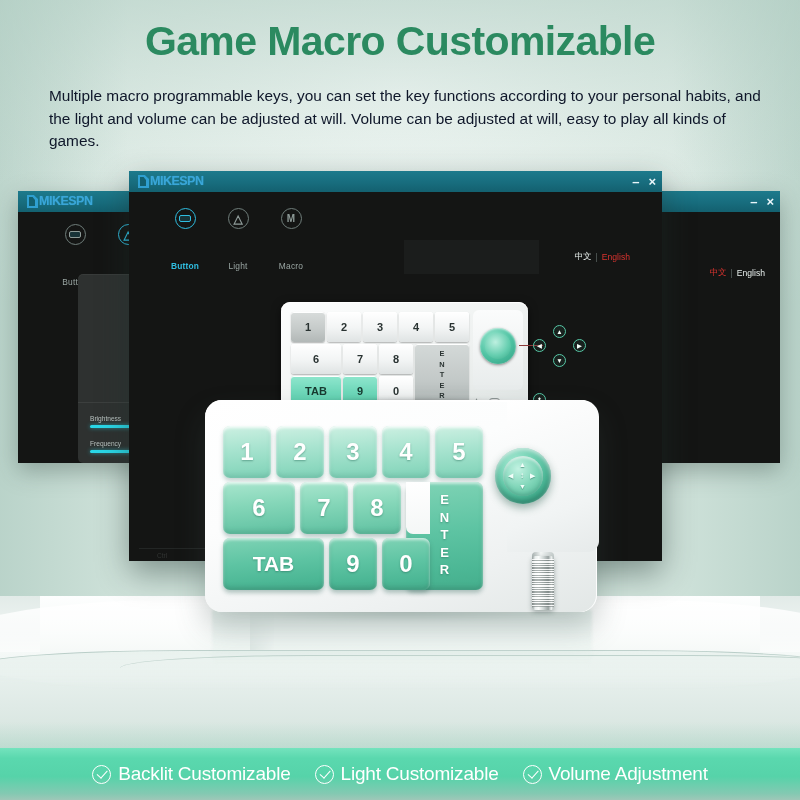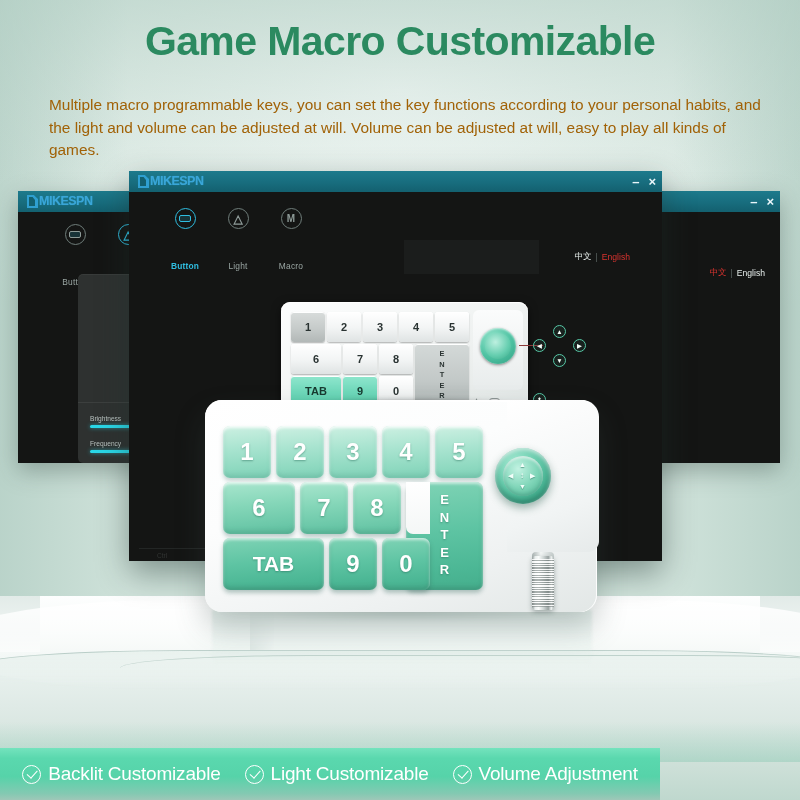--- a/index.html
+++ b/index.html
@@ -66,22 +66,22 @@
     background: linear-gradient(90deg,#c9d6d2,#eef4f2); opacity:.9; }
 
   
   .headline {
     position: absolute; left: 0; top: 18px; width: 800px;
     text-align: center;
     font-size: 41px; font-weight: bold; letter-spacing: -0.6px;
     color: #2b8a60;
   }
   .subcopy {
-    position: absolute; left: 49px; top: 94px; width: 712px;
-    font-size: 15.4px; line-height: 22.6px; color: #a16207;
+    position: absolute; left: 49px; top: 85px; width: 712px;
+    font-size: 15.4px; line-height: 22.6px; color: #0f172a;
   }
 
   
   .win { position: absolute; background: #111211; }
   .win-title {
     position: relative; height: 21px;
     background: linear-gradient(180deg, #1d7a8c 0%, #186d7e 55%, #13606f 100%);
     display: flex; align-items: center;
   }
   .logo {
@@ -323,21 +323,21 @@
     filter: blur(2px);
   }
   .kp-shadow {
     position: absolute; left: 286px; top: 398px; width: 248px; height: 16px;
     background: radial-gradient(ellipse at center, rgba(0,0,0,.55), rgba(0,0,0,0) 70%);
     filter: blur(2px);
   }
 
   
   .featbar {
-    position: absolute; left: 0; top: 748px; width: 660px; height: 52px;
+    position: absolute; left: 0; top: 748px; width: 800px; height: 52px;
     background: linear-gradient(180deg,#74e3bd 0%,#5ad8ae 20%,#56d3a9 55%,#84c9b2 88%,#9fc7b8 100%);
     display: flex; align-items: center; justify-content: center; gap: 24px;
   }
   .feat { display: flex; align-items: center; gap: 7px; }
   .feat-ico {
     width: 19px; height: 19px; border-radius: 50%;
     border: 1.6px solid #ffffff; position: relative; flex: none;
   }
   .feat-ico::after {
     content: ""; position: absolute; left: 4px; top: 4.8px;

